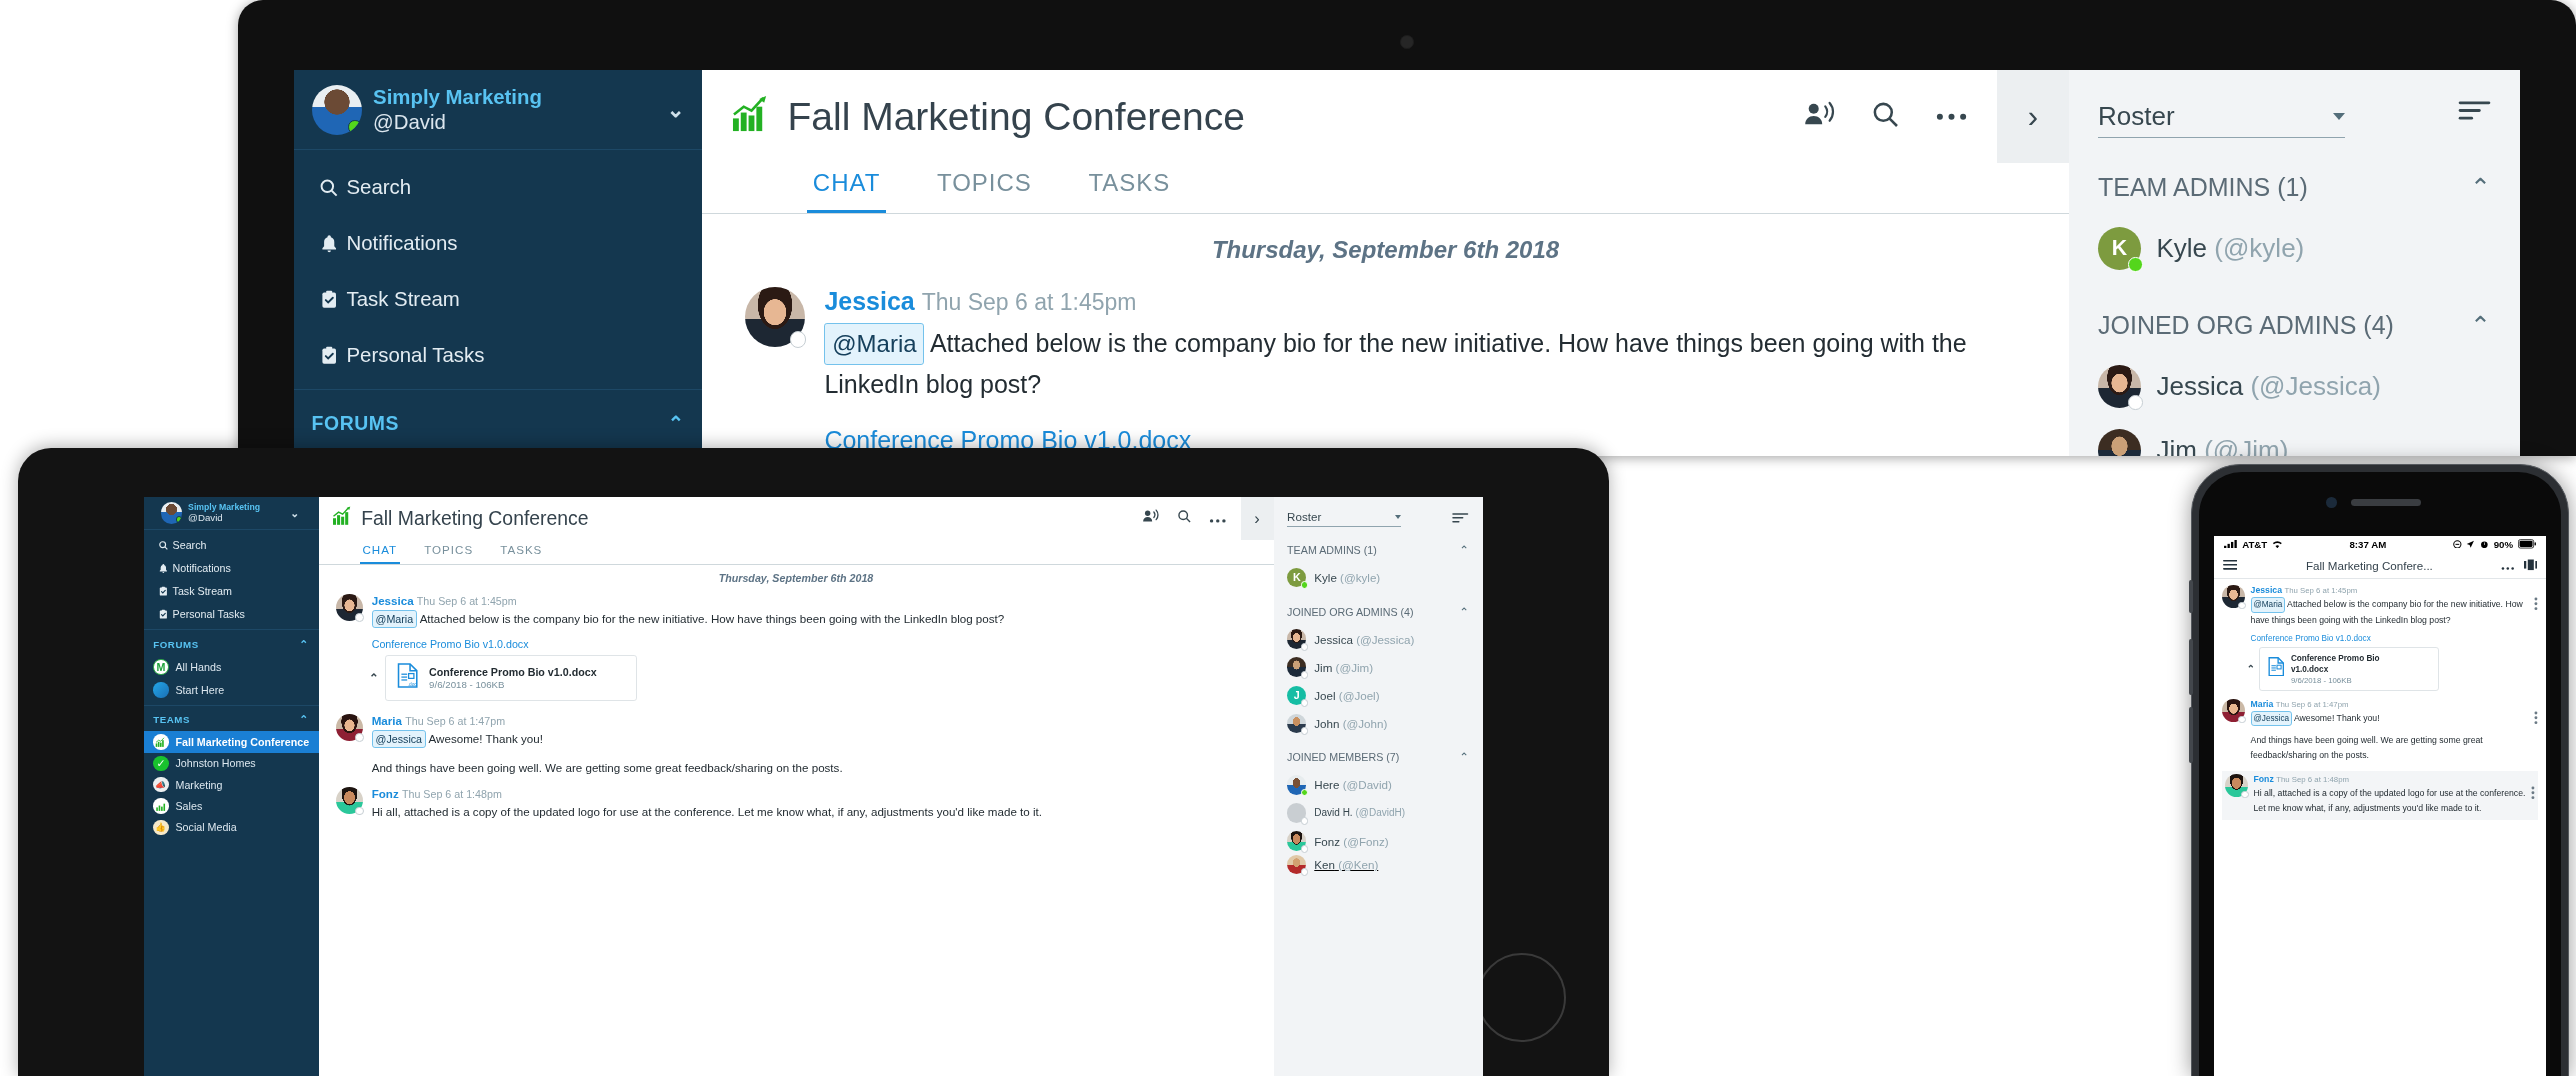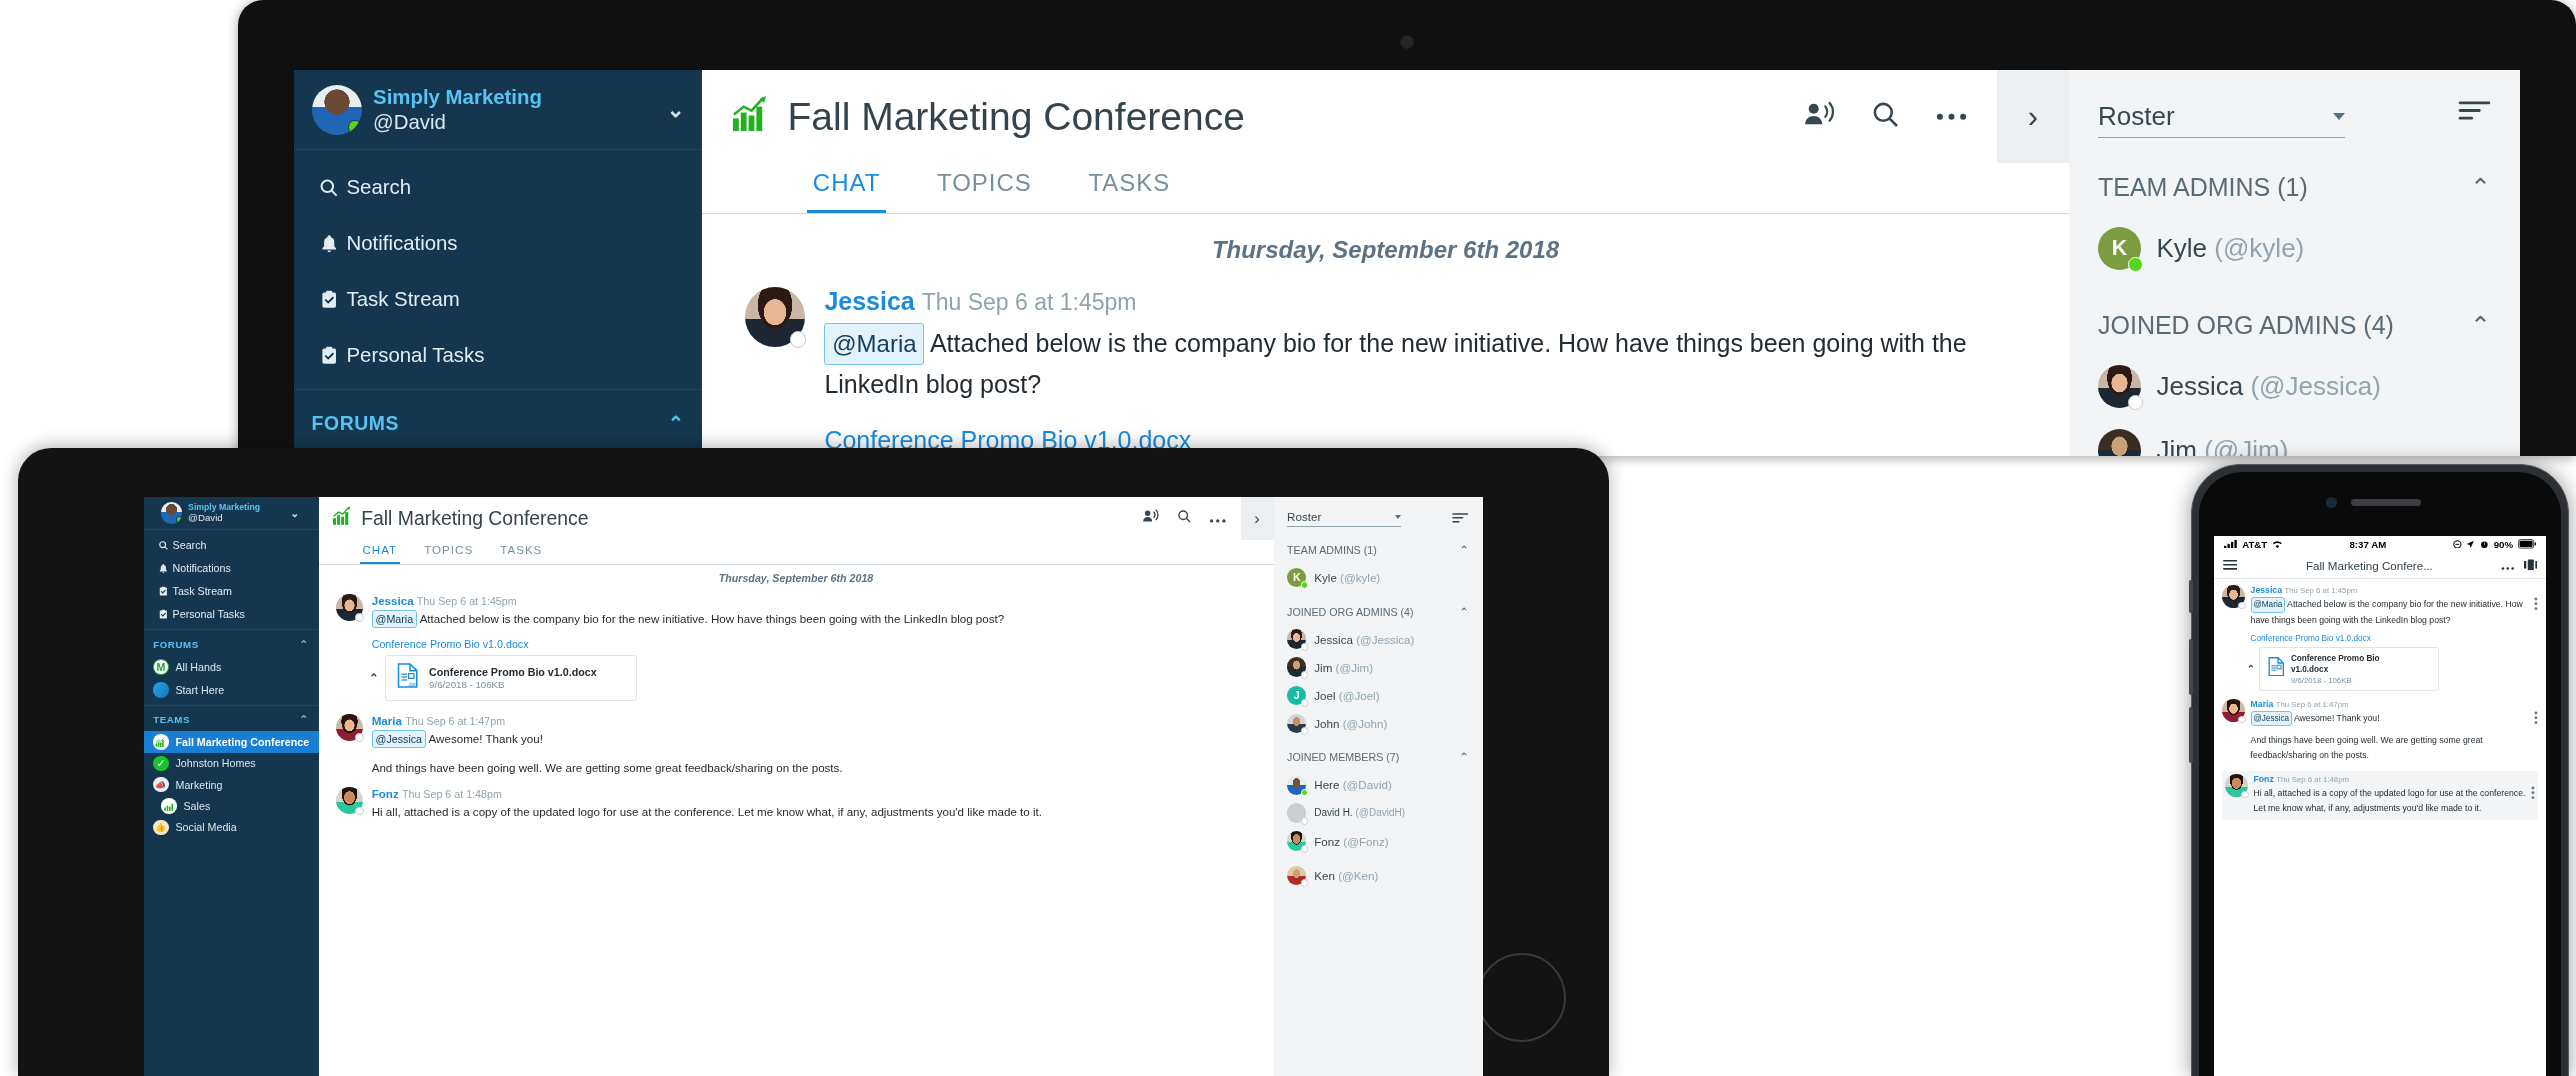--- a/index.html
+++ b/index.html
@@ -474,21 +474,21 @@
             <span>Fall Marketing Conference</span>
           </div>
           <div class="sb-team" style="height:21.3px;font-size:10.7px;padding:0 9.7px;gap:6.8px;">
             <span class="team-ico" style="width:15.5px;height:15.5px;background:#19c22e;color:#fff;font-size:10.7px;">✓</span>
             <span>Johnston Homes</span>
           </div>
           <div class="sb-team" style="height:21.3px;font-size:10.7px;padding:0 9.7px;gap:6.8px;">
             <span class="team-ico" style="width:15.5px;height:15.5px;background:#eceff1;color:#e8552b;font-size:8.7px;">📣</span>
             <span>Marketing</span>
           </div>
-          <div class="sb-team" style="height:21.3px;font-size:10.7px;padding:0 9.7px;gap:6.8px;margin-left:8px;">
+          <div class="sb-team" style="height:21.3px;font-size:10.7px;padding:0 9.7px;gap:6.8px;">
             <span class="team-ico" style="width:15.5px;height:15.5px;">
               <svg width="11.6" height="10.7" viewBox="0 0 42 40">
                   <rect x="4" y="24" width="6" height="13" fill="#23b123"></rect>
                   <rect x="13" y="17" width="6" height="20" fill="#23b123"></rect>
                   <rect x="22" y="21" width="6" height="16" fill="#23b123"></rect>
                   <rect x="31" y="10" width="6" height="27" fill="#23b123"></rect>
                 </svg>
             </span>
             <span>Sales</span>
           </div>
@@ -719,21 +719,21 @@
           <div class="rperson" style="margin-top:8.7px; gap:7.8px;">
             <div class="rav" style="width:19.4px;height:19.4px;">
               <div class="pic p-fonz"></div>
               <div class="ring" style="width:7.8px;height:7.8px;border-width:1.5px;"></div>
             </div>
             <span style="font-size:11.6px;">
               <span class="rname">Fonz</span>
               <span class="rhandle">(@Fonz)</span>
             </span>
           </div>
-          <div class="rperson" style="margin-top:15px; gap:7.8px;">
+          <div class="rperson" style="margin-top:4px; gap:7.8px;text-decoration:underline;">
             <div class="rav" style="width:19.4px;height:19.4px;">
               <div class="pic p-ken"></div>
               <div class="ring" style="width:7.8px;height:7.8px;border-width:1.5px;"></div>
             </div>
             <span style="font-size:11.6px;">
               <span class="rname">Ken</span>
               <span class="rhandle">(@Ken)</span>
             </span>
           </div>
         </div>

